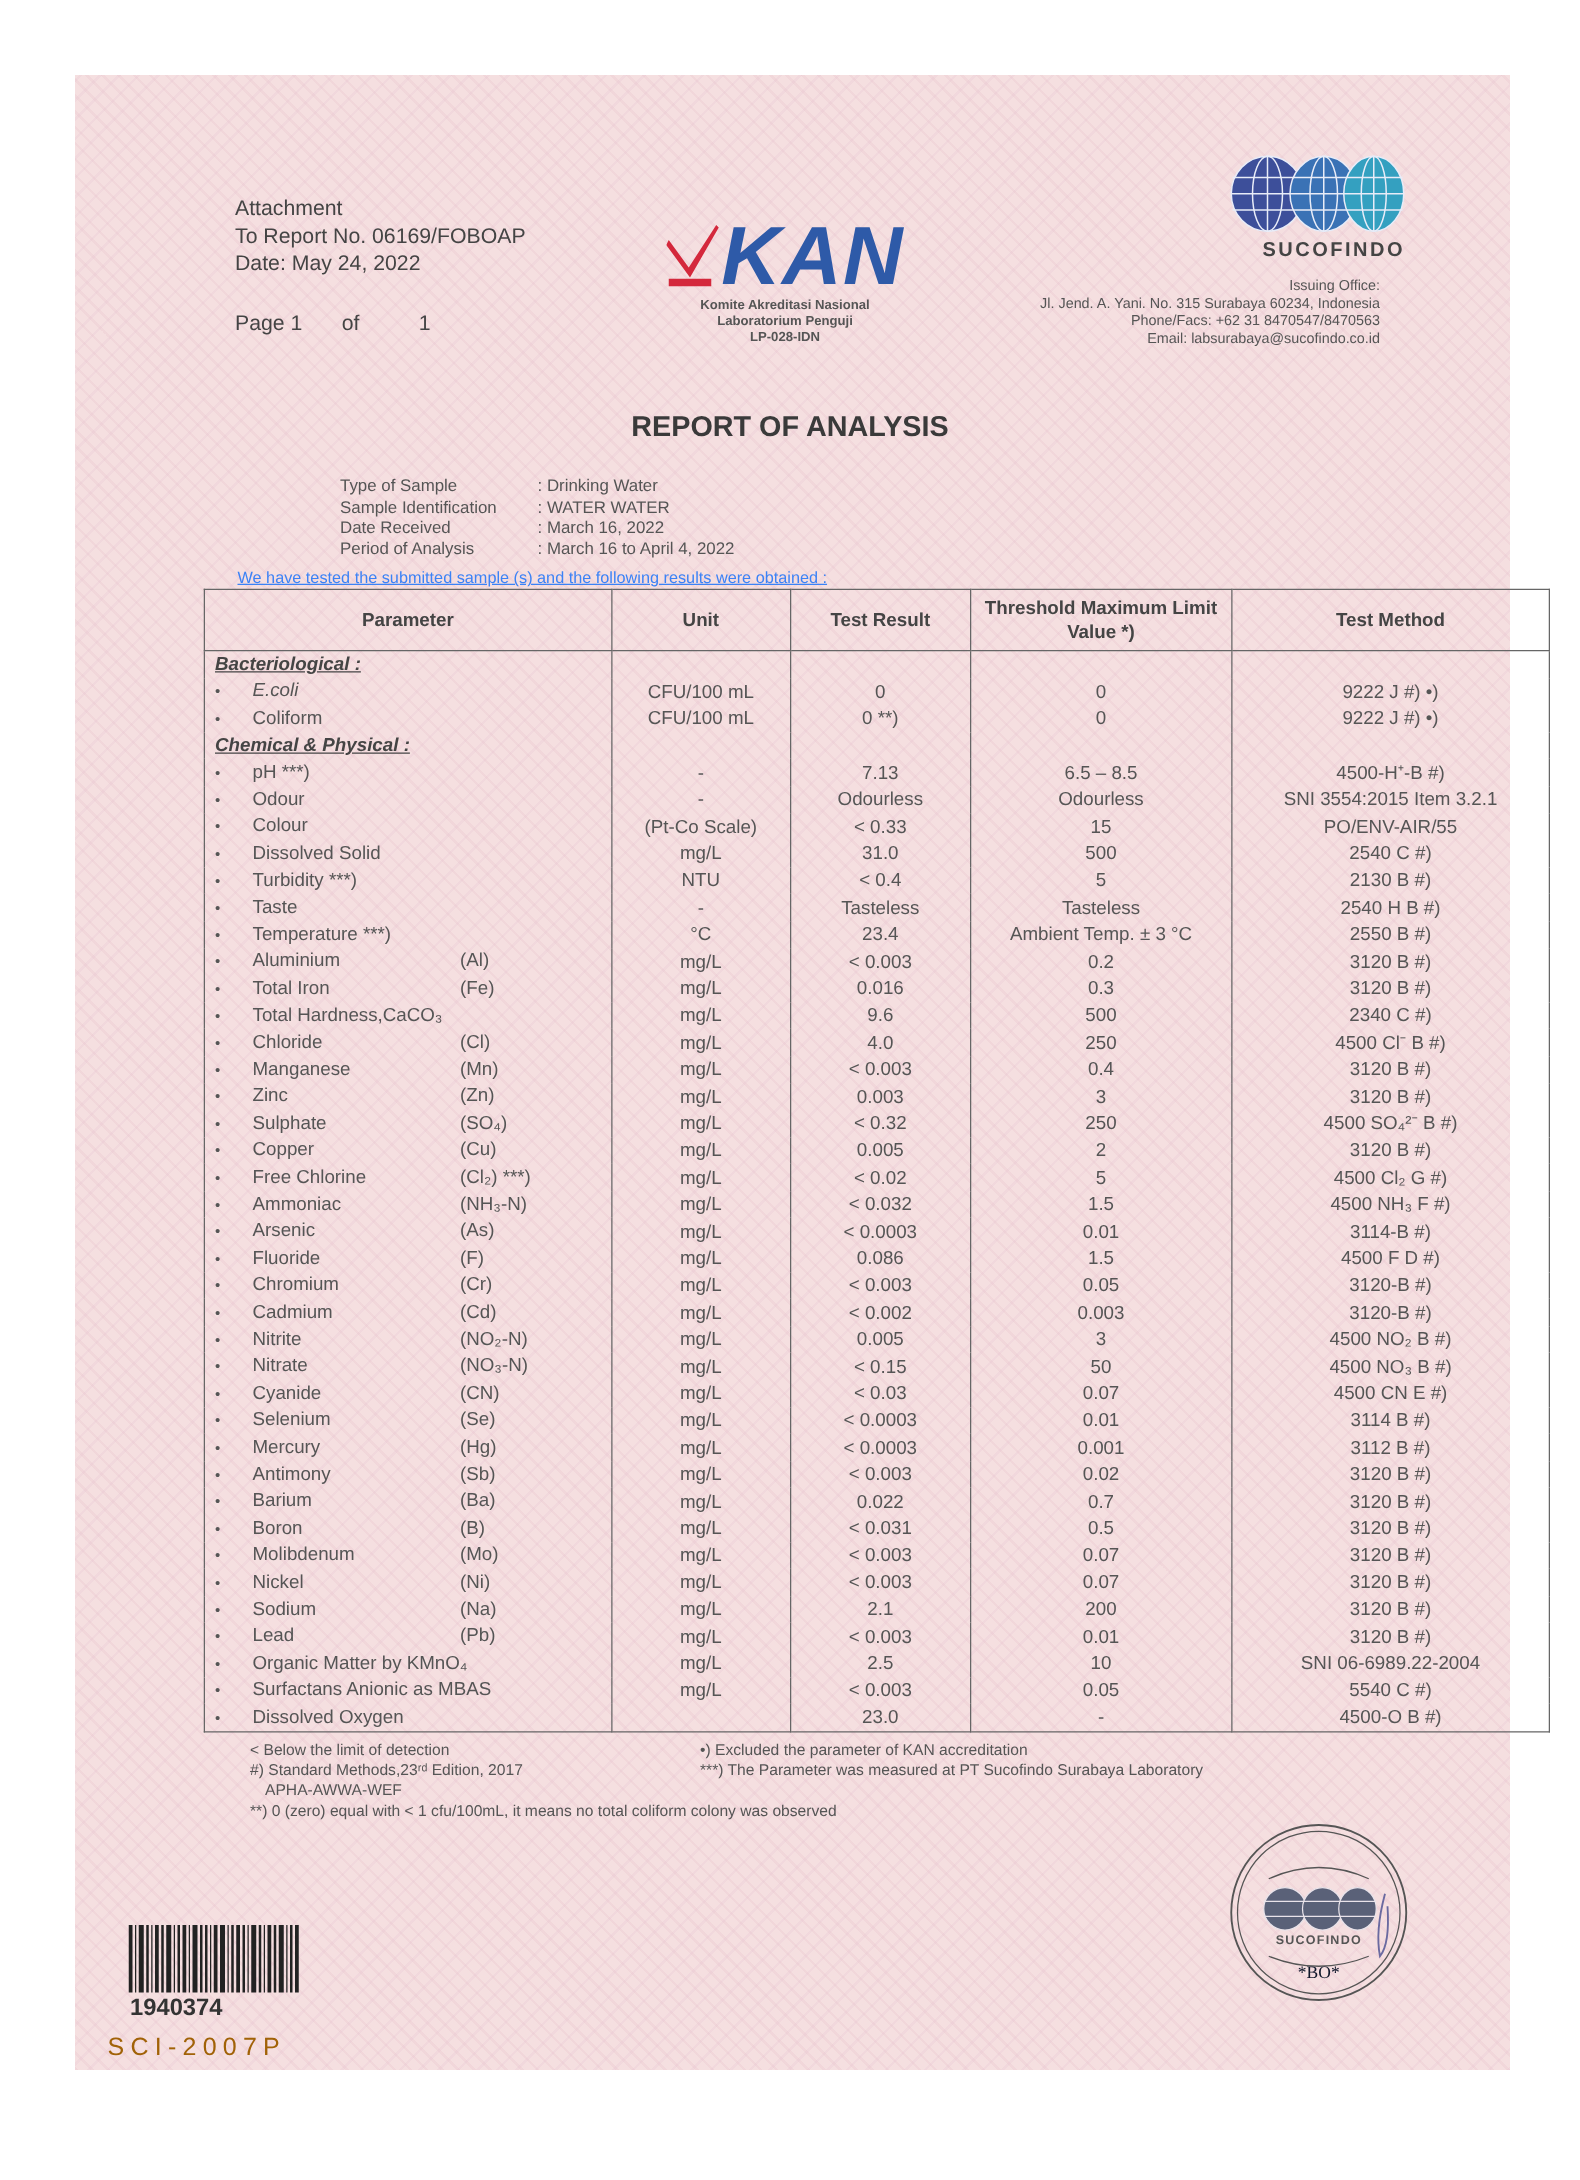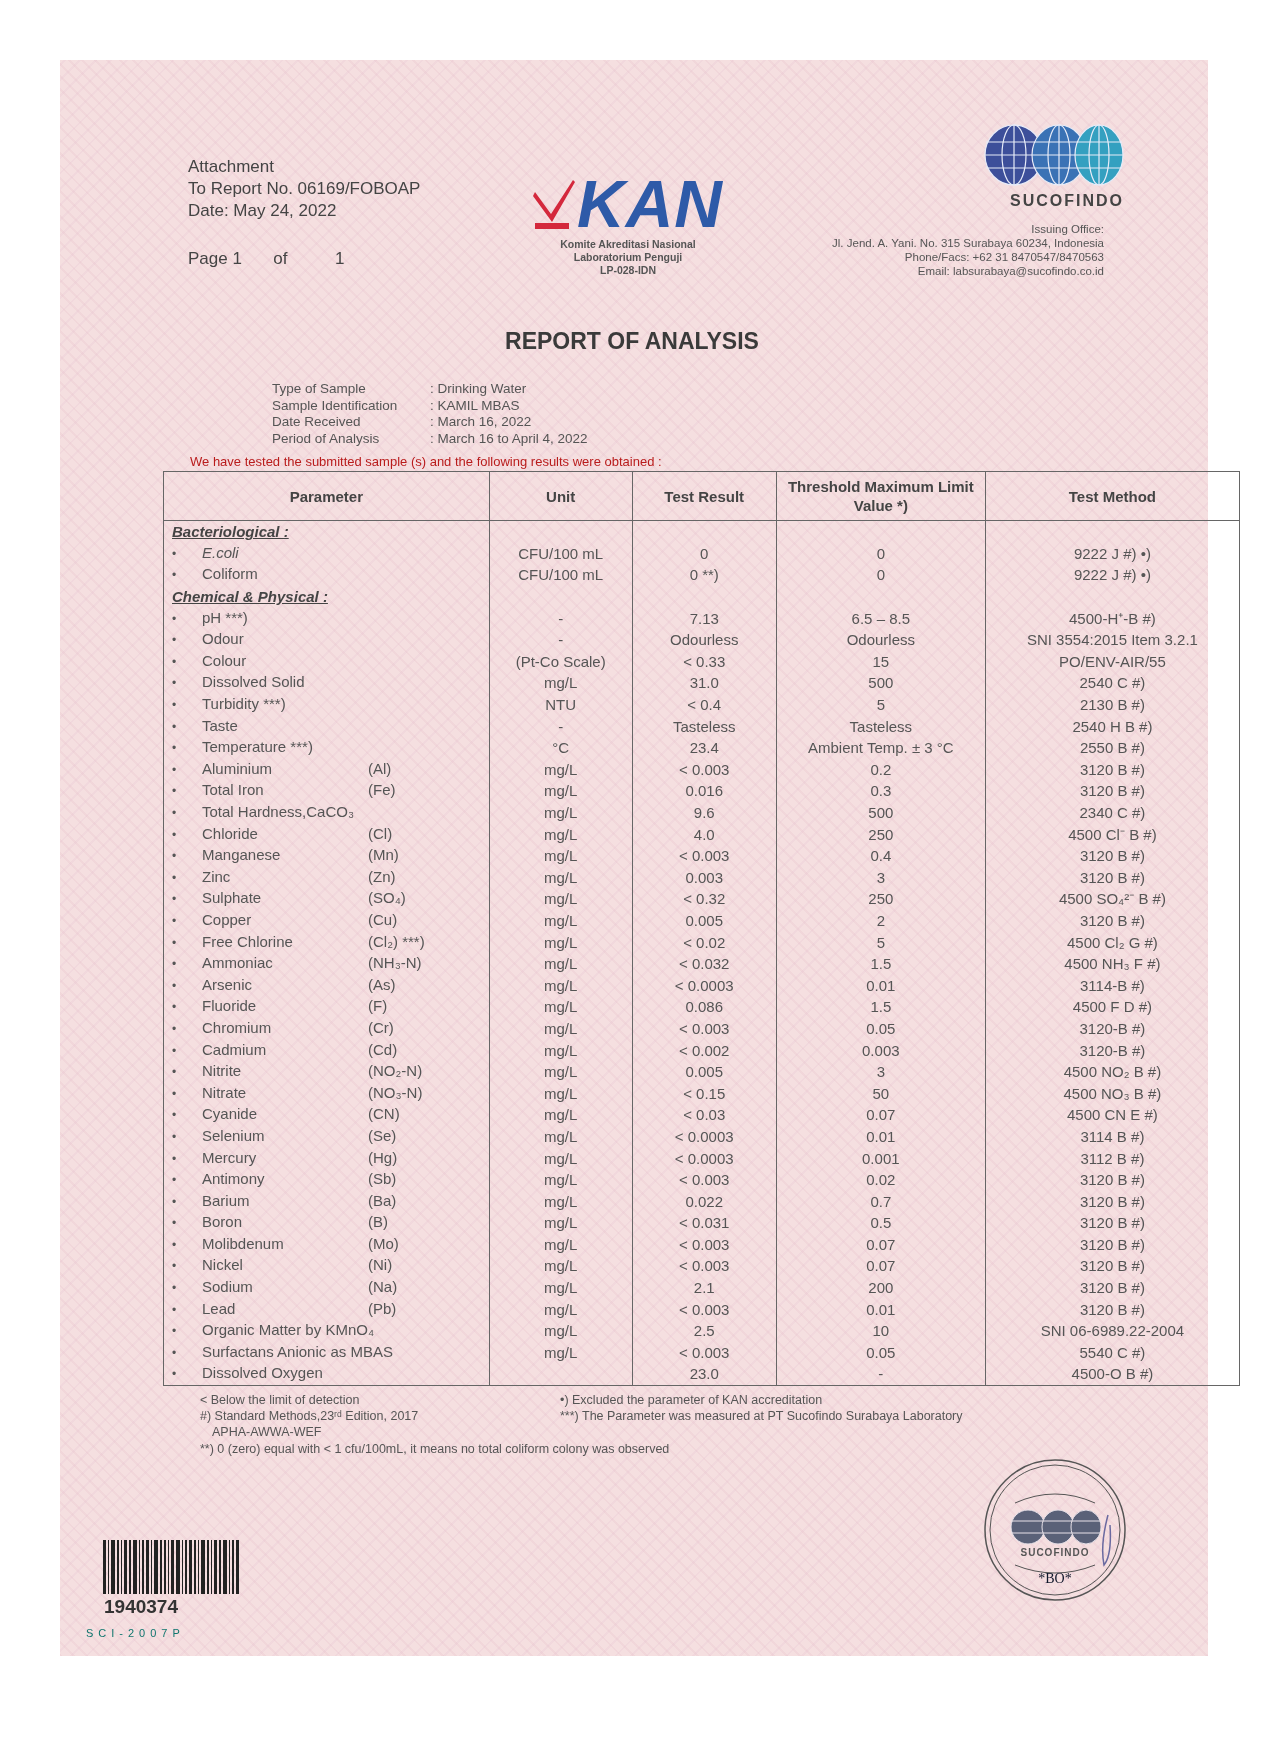--- a/index.html
+++ b/index.html
@@ -24,21 +24,21 @@
   .kan-sub { font-size: 10.5px; font-weight: bold; color: #555; line-height: 13px; margin-top: 4px; }
   .suco { position: absolute; right: 140px; top: 124px; text-align: right; }
   .suco-globes { display: flex; justify-content: flex-end; }
   .suco-name { font-size: 16px; font-weight: bold; color: #444; letter-spacing: 2px; margin-top: 6px; }
   .suco-info { position: absolute; right: 160px; top: 222px; text-align: right; font-size: 11.5px; line-height: 14px; color: #555; }
   .title { position: absolute; left: 0; width: 1264px; top: 328px; text-align: center; font-size: 23px; font-weight: bold; color: #3a3a3a; }
   .sample { position: absolute; left: 272px; top: 381px; font-size: 13.5px; line-height: 16.5px; color: #555; }
   .sample .row { display: flex; }
   .sample .lbl { width: 158px; }
   .sample .val { }
-  .intro { position: absolute; left: 190px; top: 454px; font-size: 13px; color: #b91c1c; }
+  .intro { position: absolute; left: 190px; top: 454px; font-size: 13px; color: #3b82f6; text-decoration: underline; }
   table.results {
     position: absolute; left: 163px; top: 471px; width: 1077px;
     border-collapse: collapse; font-size: 15px; color: #555;
   }
   table.results th {
     border: 1.5px solid #666; font-weight: bold; font-size: 15px; color: #444;
     height: 48px; padding: 0 4px; line-height: 19px;
   }
   table.results td {
     border-left: 1.5px solid #666; border-right: 1.5px solid #666;
@@ -52,21 +52,21 @@
   .psym { display: inline-block; }
   .section-head { font-weight: bold; font-style: italic; text-decoration: underline; color: #444; }
   .italic { font-style: italic; }
   .footnotes { position: absolute; left: 200px; top: 1392px; font-size: 12.5px; line-height: 16px; color: #555; }
   .footnotes-r { position: absolute; left: 560px; top: 1392px; font-size: 12.5px; line-height: 16px; color: #555; }
   .fn-indent { padding-left: 12px; }
   .fn-bottom { position: absolute; left: 200px; top: 1442px; font-size: 12.5px; color: #555; }
   .barcode { position: absolute; left: 103px; top: 1540px; width: 165px; height: 54px; display: flex; align-items: stretch; }
   .barcode i { display: block; background: #222; margin-right: 2px; }
   .bc-num { position: absolute; left: 104px; top: 1596px; font-size: 19px; font-weight: bold; color: #333; }
-  .form-code { position: absolute; left: 86px; top: 1627px; font-size: 11px; letter-spacing: 5px; color: #0f766e; }
+  .form-code { position: absolute; left: 86px; top: 1627px; font-size: 20px; letter-spacing: 5px; color: #a16207; }
   .stamp { position: absolute; left: 980px; top: 1455px; width: 150px; height: 150px; }
 </style>
 </head>
 <body>
 
 <div class="sheet"></div>
 
 <div class="hdr-left">
   <div>Attachment</div>
   <div>To Report No. 06169/FOBOAP</div>
@@ -125,21 +125,21 @@
 
 <div class="title">REPORT OF ANALYSIS</div>
 
 <div class="sample">
   <div class="row">
       <span class="lbl">Type of Sample</span>
       <span class="val">: Drinking Water</span>
     </div>
   <div class="row">
       <span class="lbl">Sample Identification</span>
-      <span class="val">: KAMIL MBAS</span>
+      <span class="val">: WATER WATER</span>
     </div>
   <div class="row">
       <span class="lbl">Date Received</span>
       <span class="val">: March 16, 2022</span>
     </div>
   <div class="row">
       <span class="lbl">Period of Analysis</span>
       <span class="val">: March 16 to April 4, 2022</span>
     </div>
 </div>

